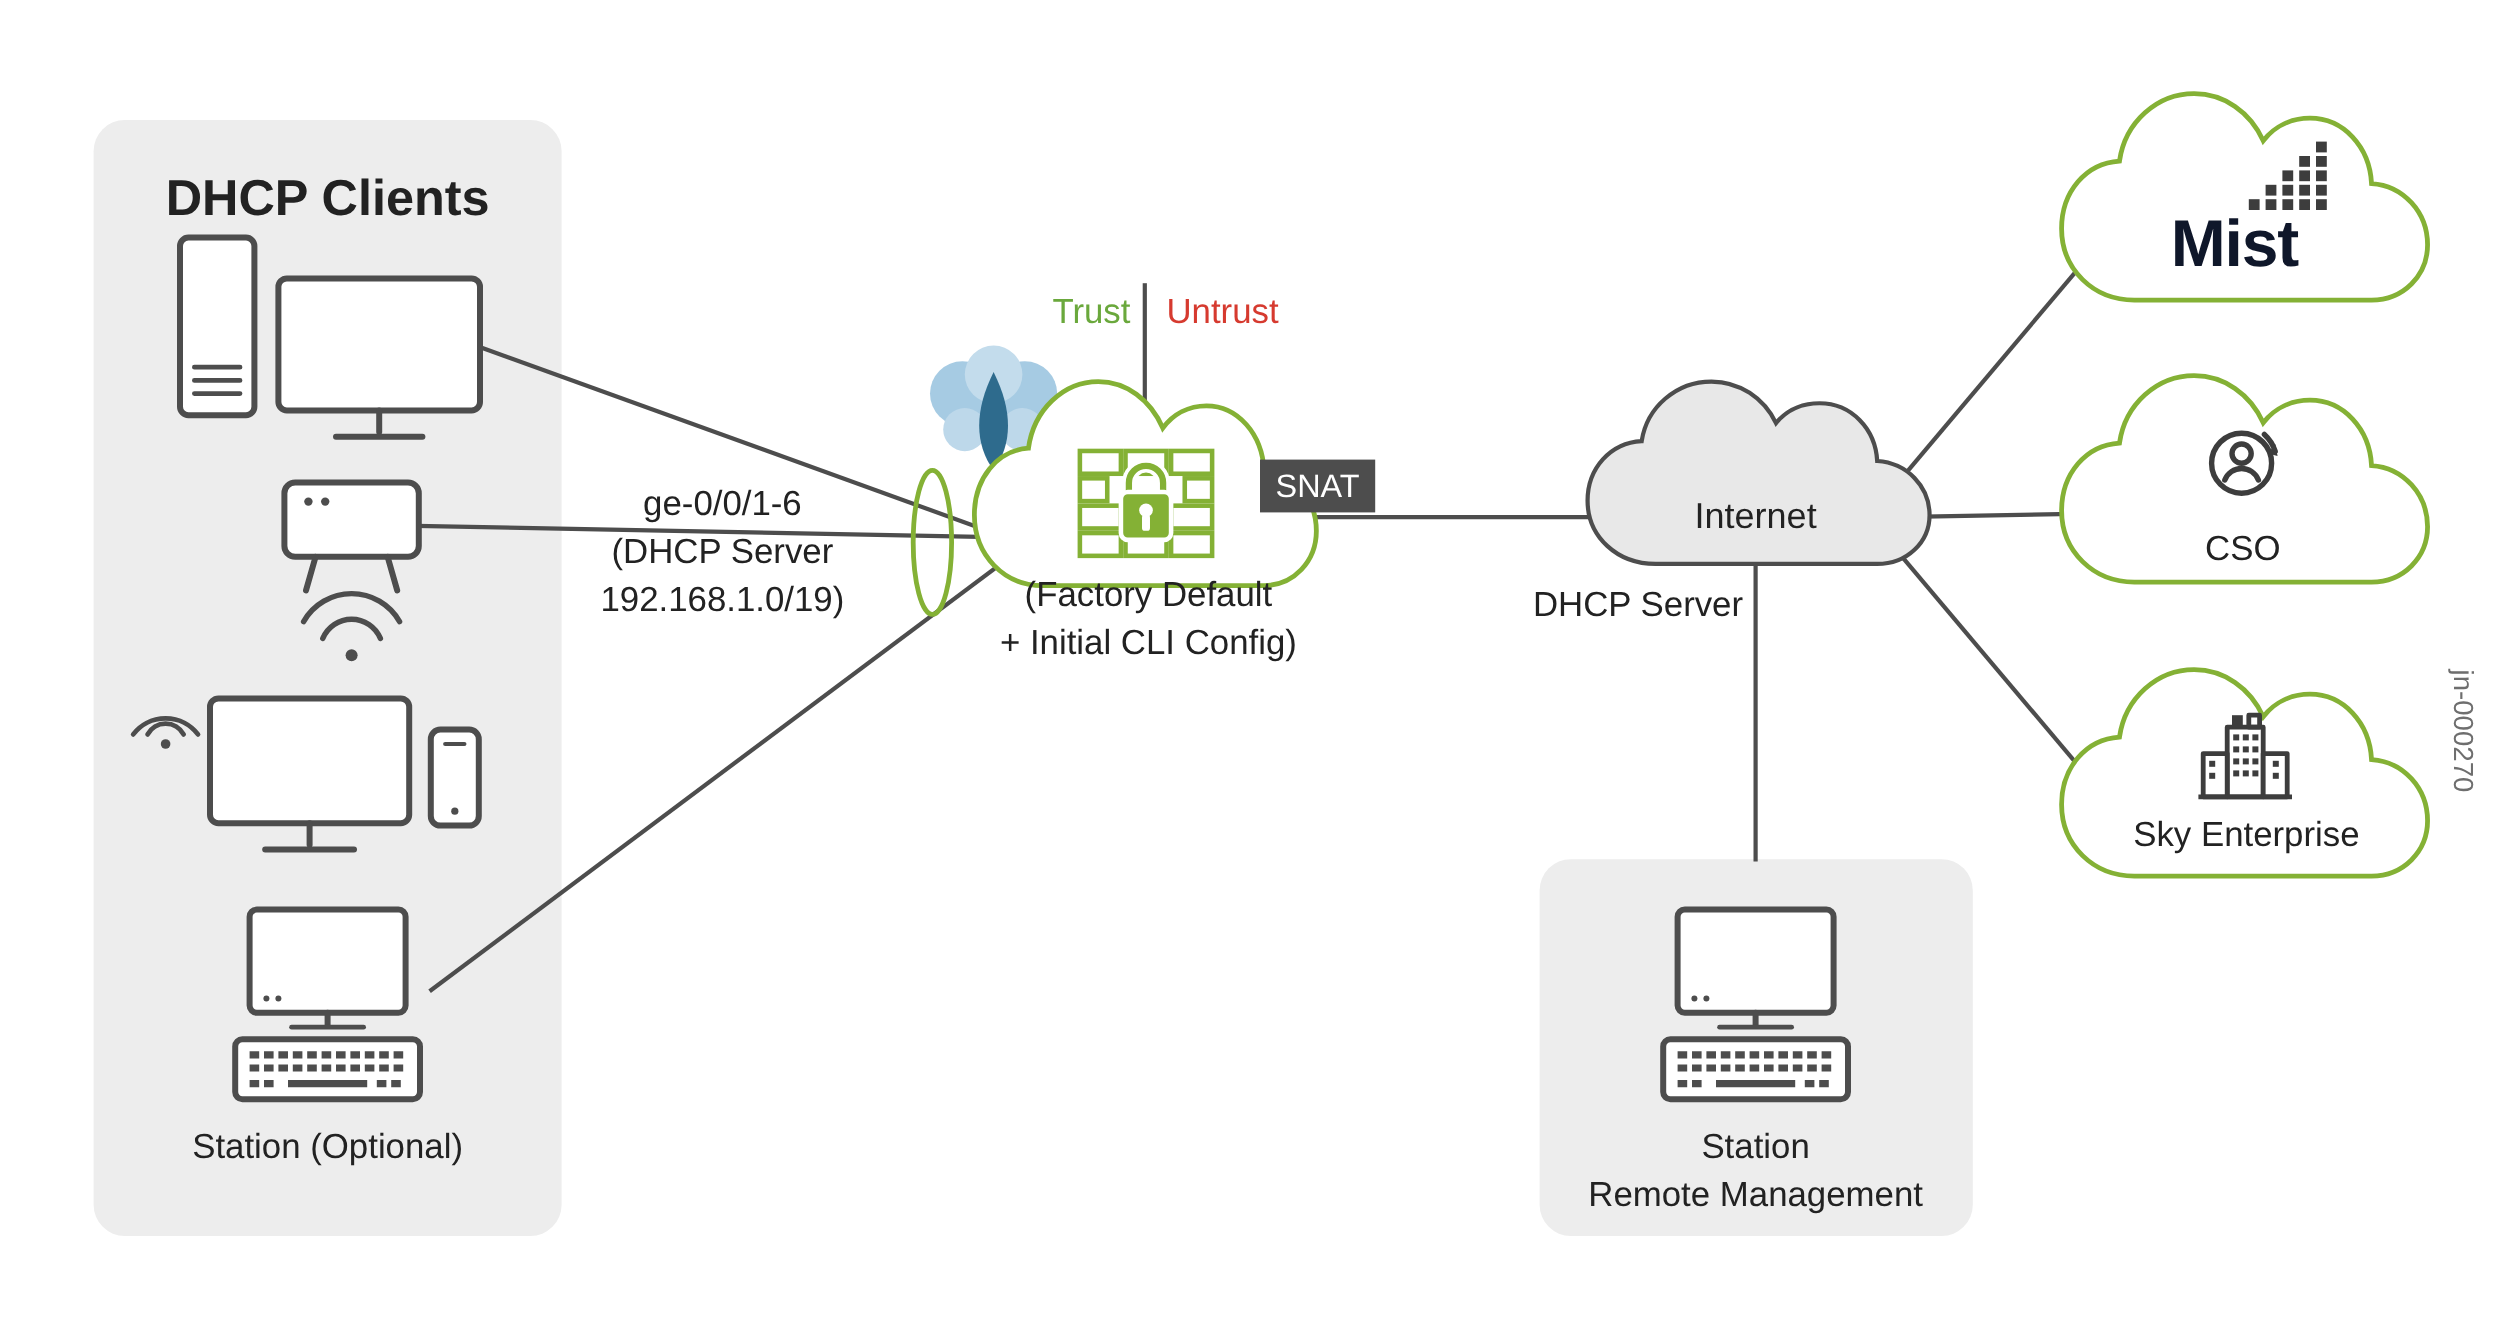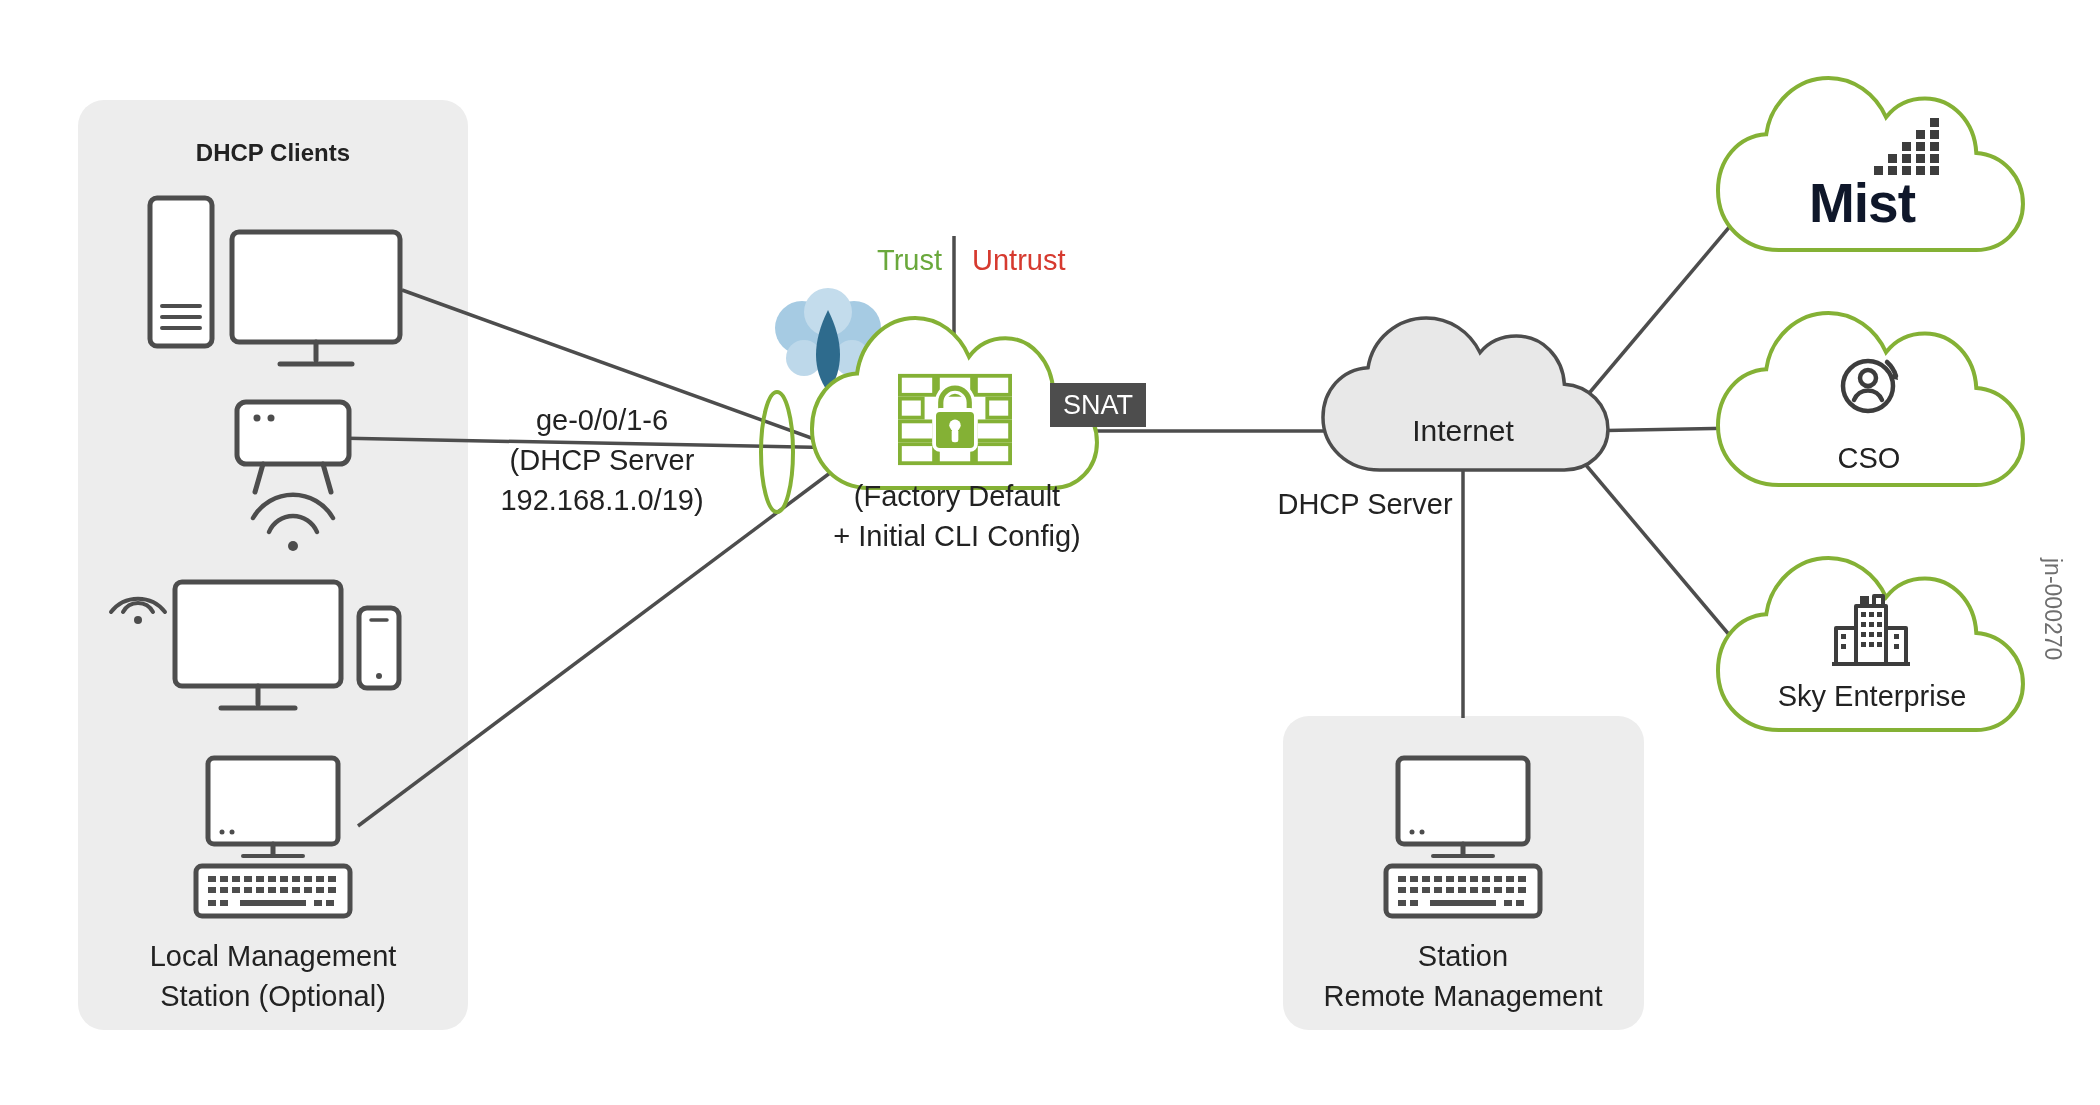--- a/index.html
+++ b/index.html
@@ -210,21 +210,21 @@
         <rect x="8" y="114" width="154" height="50" rx="6"></rect>
         <path d="M20,127 H150" fill="none" stroke-width="6" stroke-dasharray="8 4" stroke-linecap="butt"></path>
         <path d="M20,138 H150" fill="none" stroke-width="6" stroke-dasharray="8 4" stroke-linecap="butt"></path>
         <path d="M20,151 H44" fill="none" stroke-width="6" stroke-dasharray="8 4" stroke-linecap="butt"></path>
         <path d="M52,151 H118" fill="none" stroke-width="6" stroke-linecap="butt"></path>
         <path d="M126,151 H150" fill="none" stroke-width="6" stroke-dasharray="8 4" stroke-linecap="butt"></path>
       </g>
     </svg>
   </div>
 
-  <div class="label bold" style="left:273px;top:136px;font-size:24px;">DHCP Clients</div>
+  <div class="label bold" style="left:273px;top:136px;font-size:42px;">DHCP Clients</div>
 
   <div class="label" style="left:602px;top:400px;">
     <span class="ln">ge-0/0/1-6</span>
     <span class="ln">(DHCP Server</span>
     <span class="ln">192.168.1.0/19)</span>
   </div>
 
   <div class="label green-text anchor-right" style="right:1158px;top:240px;">Trust</div>
   <div class="label red-text anchor-left" style="left:972px;top:240px;">Untrust</div>
 
@@ -238,21 +238,20 @@
 
   <div class="label" style="left:1463px;top:410px;font-size:30px;">Internet</div>
   <div class="label" style="left:1365px;top:484px;">DHCP Server</div>
 
   <div class="label" style="left:1463px;top:936px;">
     <span class="ln">Station</span>
     <span class="ln">Remote Management</span>
   </div>
 
   <div class="label" style="left:273px;top:936px;">
-    <span class="ln">Local Management</span>
     <span class="ln">Station (Optional)</span>
   </div>
 
   <div class="label" id="mist-wordmark" style="left:1862px;top:166px;">Mist</div>
   <div class="label" style="left:1869px;top:438px;">CSO</div>
   <div class="label" style="left:1872px;top:676px;">Sky Enterprise</div>
 
   <div class="label" id="figure-id" style="left:2036px;top:558px;">jn-000270</div>
 
 </div>

